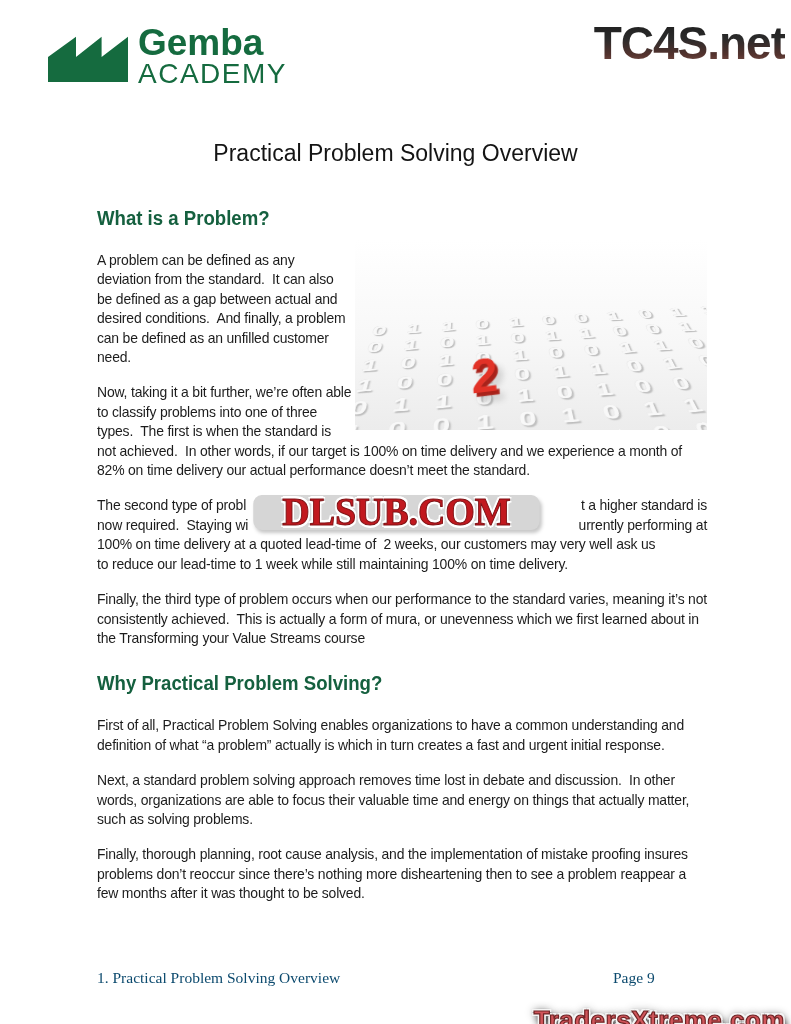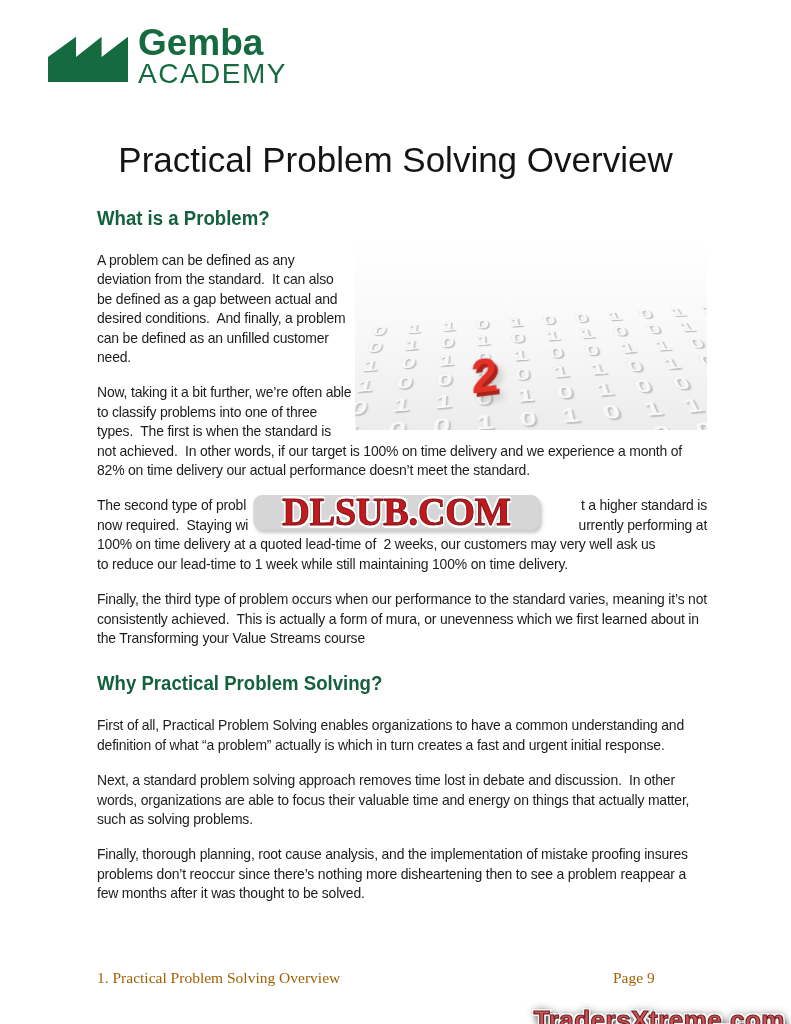--- a/index.html
+++ b/index.html
@@ -28,21 +28,21 @@
   .tc4s {
     position: absolute; top: 4px; right: 6px;
     font-size: 46px; font-weight: bold; letter-spacing: -1px;
     background: linear-gradient(180deg, #191919 0%, #2b2b2b 42%, #54332e 72%, #96625a 100%);
     -webkit-background-clip: text; background-clip: text; color: transparent;
   }
 
   
   .title {
     position: absolute; top: 128px; left: 0; width: 100%;
-    text-align: center; font-size: 35px; font-weight: 400; color: #141414;
+    text-align: center; font-size: 23px; font-weight: 400; color: #141414;
     letter-spacing: 0px;
   }
 
   
   .content {
     position: absolute; left: 97px; top: 194px; width: 656px;
     transform: scaleX(0.93); transform-origin: top left;
     font-size: 15px; line-height: 19.4px; letter-spacing: -0.2px;
   }
   .content h2 {
@@ -93,21 +93,21 @@
     font-family: "Liberation Serif", serif;
     font-size: 41px; line-height: 46px; font-weight: bold;
     color: #c2191f; -webkit-text-stroke: 1px #7c1013;
     text-shadow: -2px -2px 0 #ffffff, 2px -2px 0 #ffffff, -2px 2px 0 #ffffff,
                  2px 2px 0 #ffffff, 0 3px 0 #ffffff, 0 -3px 0 #ffffff;
   }
 
   
   .footer-left, .footer-right {
     position: absolute; top: 957px;
-    font-family: "Liberation Serif", serif; font-size: 15.5px; color: #a16207;
+    font-family: "Liberation Serif", serif; font-size: 15.5px; color: #0c4a6e;
   }
   .footer-left { left: 97px; }
   .footer-right { left: 613px; }
 
   
   .banner {
     position: absolute; right: 6px; bottom: 0px;
     font-size: 26px; font-weight: bold; letter-spacing: 0.5px;
     color: #d0555a; -webkit-text-stroke: 1.2px #6e2425;
     text-shadow: -2px -2px 0 #f4f4f4, 2px -2px 0 #f4f4f4, -2px 2px 0 #f4f4f4,
@@ -121,20 +121,21 @@
 <div class="page">
 
   <div class="brand">
     <div class="factory"></div>
     <div class="brand-words">
       <span class="brand-name">Gemba</span>
       <span class="brand-sub">ACADEMY</span>
     </div>
   </div>
 
+  <div class="tc4s">TC4S.net</div>
 
   <div class="title">Practical Problem Solving Overview</div>
 
   <div class="content">
     <h2>What is a Problem?</h2>
 
     <div class="figure-spacer"></div>
 
     <p>A problem can be defined as any deviation from the standard.&nbsp; It can also be defined as a gap between actual and desired conditions.&nbsp; And finally, a problem can be defined as an unfilled customer need.</p>
     <p>Now, taking it a bit further, we’re often able to classify problems into one of three types.&nbsp; The first is when the standard is not achieved.&nbsp; In other words, if our target is 100% on time delivery and we experience a month of 82% on time delivery our actual performance doesn’t meet the standard.</p>

